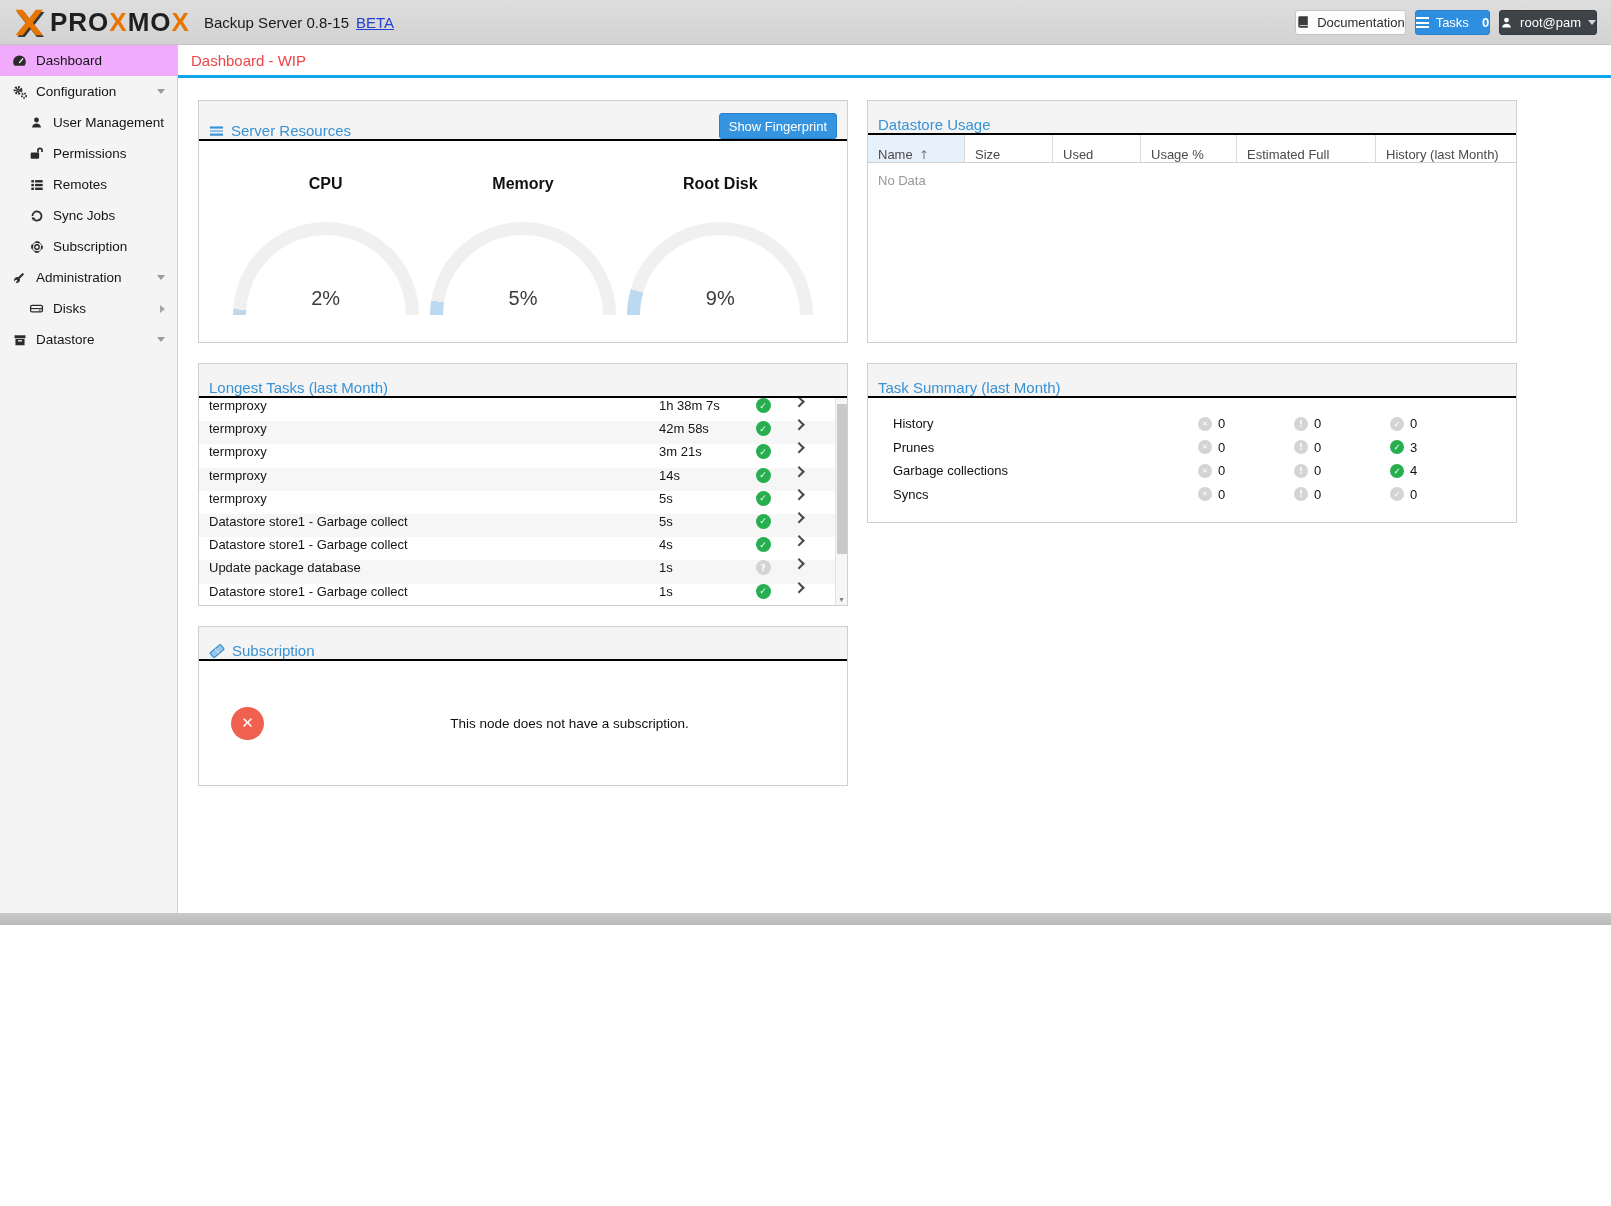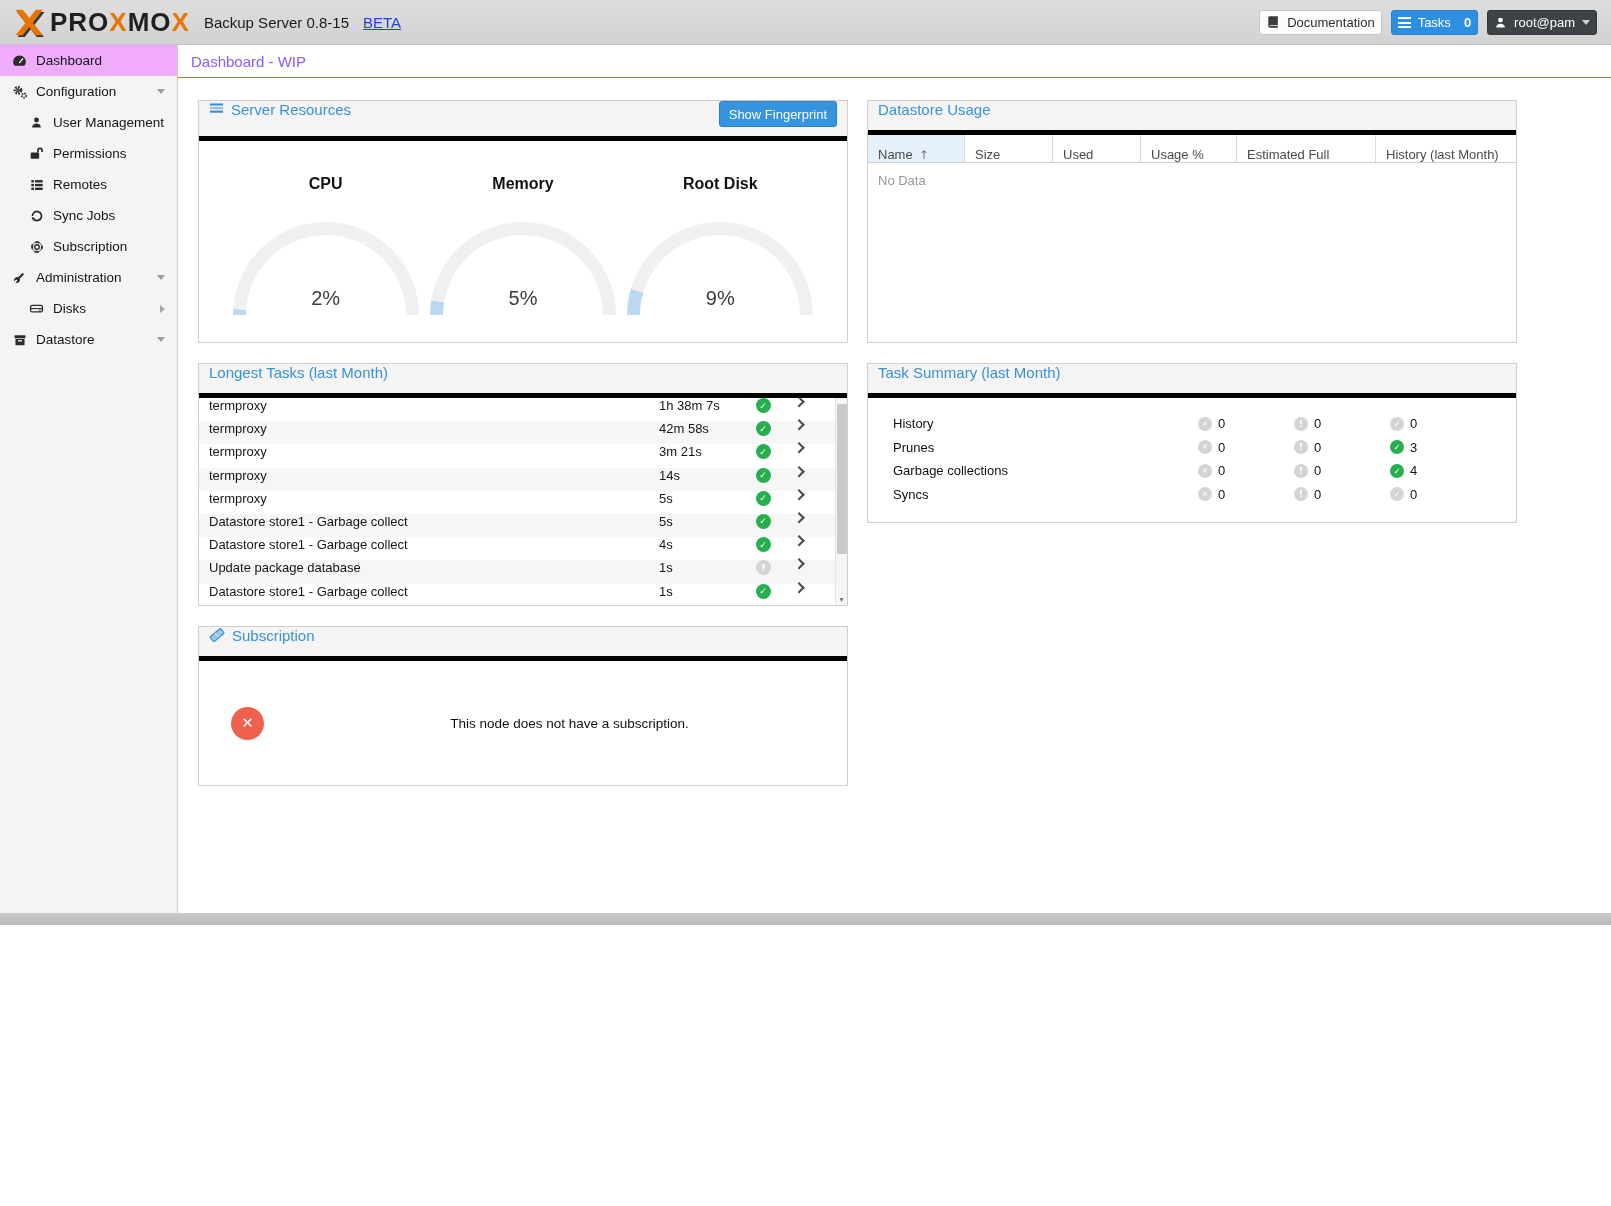--- a/index.html
+++ b/index.html
@@ -5,50 +5,50 @@
   *{box-sizing:border-box;margin:0;padding:0}
   html,body{width:1611px;height:1206px;font-family:"Liberation Sans",sans-serif;background:#fff}
   #app{position:relative;width:1611px;height:925px;overflow:hidden;background:#fff}
 
   
   .top{position:absolute;left:0;top:0;width:100%;height:45px;background:linear-gradient(#dedede,#d2d2d2);display:flex;align-items:center;padding:0 14px 0 10px;border-bottom:1px solid #c4c4c4}
   .logo{display:flex;align-items:center;gap:4px}
   .logo-word{font-size:26px;font-weight:900;letter-spacing:1px;color:#1e1f21}
   .logo-word .ox{color:#e87500}
   .prod{font-size:15px;color:#1a1a1a;margin-left:14px}
-  .beta{font-size:15px;color:#2540d0;text-decoration:underline;margin-left:14px;cursor:pointer}
+  .beta{font-size:15px;color:#2540d0;text-decoration:underline;margin-left:7px;cursor:pointer}
   .top-right{margin-left:auto;display:flex;align-items:center;gap:9px}
-  .btn{height:25px;display:inline-flex;align-items:center;gap:7px;padding:0 6px;border-radius:3px;font-size:13px;cursor:pointer;border:1px solid transparent}
+  .btn{height:25px;display:inline-flex;align-items:center;gap:7px;padding:0 0;border-radius:3px;font-size:13px;cursor:pointer;border:1px solid transparent}
   .btn-doc{background:#fcfcfc;border-color:#c6c6c6;color:#2d2d2d}
   .btn-tasks{background:#2e8ee0;color:#fff;border-color:#2a82cd}
   .btn-tasks .cnt{font-weight:bold;margin-left:6px}
   .btn-user{background:#3e4347;color:#fff;border-color:#34383c}
   .list-icon{width:13px;height:11px;background:repeating-linear-gradient(to bottom,#fff 0 2px,transparent 2px 4.5px)}
   .tri{width:0;height:0;display:inline-block}
   .tri-dn-w{border-left:4px solid transparent;border-right:4px solid transparent;border-top:5px solid #cfd4d8}
 
   
   .sidebar{position:absolute;left:0;top:45px;bottom:0;width:178px;background:#f4f4f4;border-right:1px solid #cfcfcf}
   .side-item{height:31px;display:flex;align-items:center;padding-left:10px;font-size:13.5px;color:#141414;cursor:pointer;position:relative}
   .side-item.child{padding-left:27px}
   .side-item.sel{background:#f0abfc}
   .side-item .sic{width:19px;display:inline-flex;justify-content:center;margin-right:7px;flex:none}
   .side-item .caret{position:absolute;right:12px}
   .tri-dn{border-left:4.5px solid transparent;border-right:4.5px solid transparent;border-top:5.5px solid #9b9b9b}
   .tri-rt{border-top:4.5px solid transparent;border-bottom:4.5px solid transparent;border-left:5.5px solid #a6a6a6}
 
   
-  .crumb{position:absolute;left:178px;top:45px;right:0;height:33px;background:#fff;border-bottom:1px solid #0ea5e9;display:flex;align-items:center;padding-left:13px;font-size:15px;color:#8b5cf6}
+  .crumb{position:absolute;left:178px;top:45px;right:0;height:33px;background:#fff;border-bottom:3px solid #0ea5e9;display:flex;align-items:center;padding-left:13px;font-size:15px;color:#ef4444}
 
   
   .content{position:absolute;left:178px;top:78px;right:0;bottom:0;background:#fff;padding:22px 0 0 20px}
   .grid{display:grid;grid-template-columns:650px 650px;column-gap:19px;row-gap:20px}
   .panel{border:1px solid #cfcfcf;background:#fff;display:flex;flex-direction:column}
   .p243{height:243px}.p160{height:160px}
-  .panel-h{background:#f4f4f4;border-bottom:5px solid #000000;display:flex;align-items:flex-start;padding:0 10px;font-size:15px;color:#3892d4;flex:none;height:34px}
+  .panel-h{background:#f4f4f4;border-bottom:2px solid #000000;display:flex;align-items:flex-end;padding:0 10px;font-size:15px;color:#3892d4;flex:none;height:34px}
   .panel-h.tall{height:40px}
   .panel-h .hicon{margin-right:7px;display:inline-flex}
   .panel-b{flex:1;position:relative;overflow:hidden}
   .btn-fp{margin-left:auto;background:#3494e0;color:#fff;border:1px solid #2a82cd;border-radius:3px;font-size:13px;height:26px;padding:0 9px;cursor:pointer}
 
   
   .gauges{display:flex;justify-content:space-around;padding:34px 28px 0}
   .gauge-wrap{width:186px;text-align:center}
   .gauge-title{font-size:16px;font-weight:bold;color:#111;margin-bottom:29px}
   .gauge{position:relative;width:186px;height:93px;overflow:hidden;--gauge-fill:#bcd9f2;--gauge-track:#f0f0f0}

